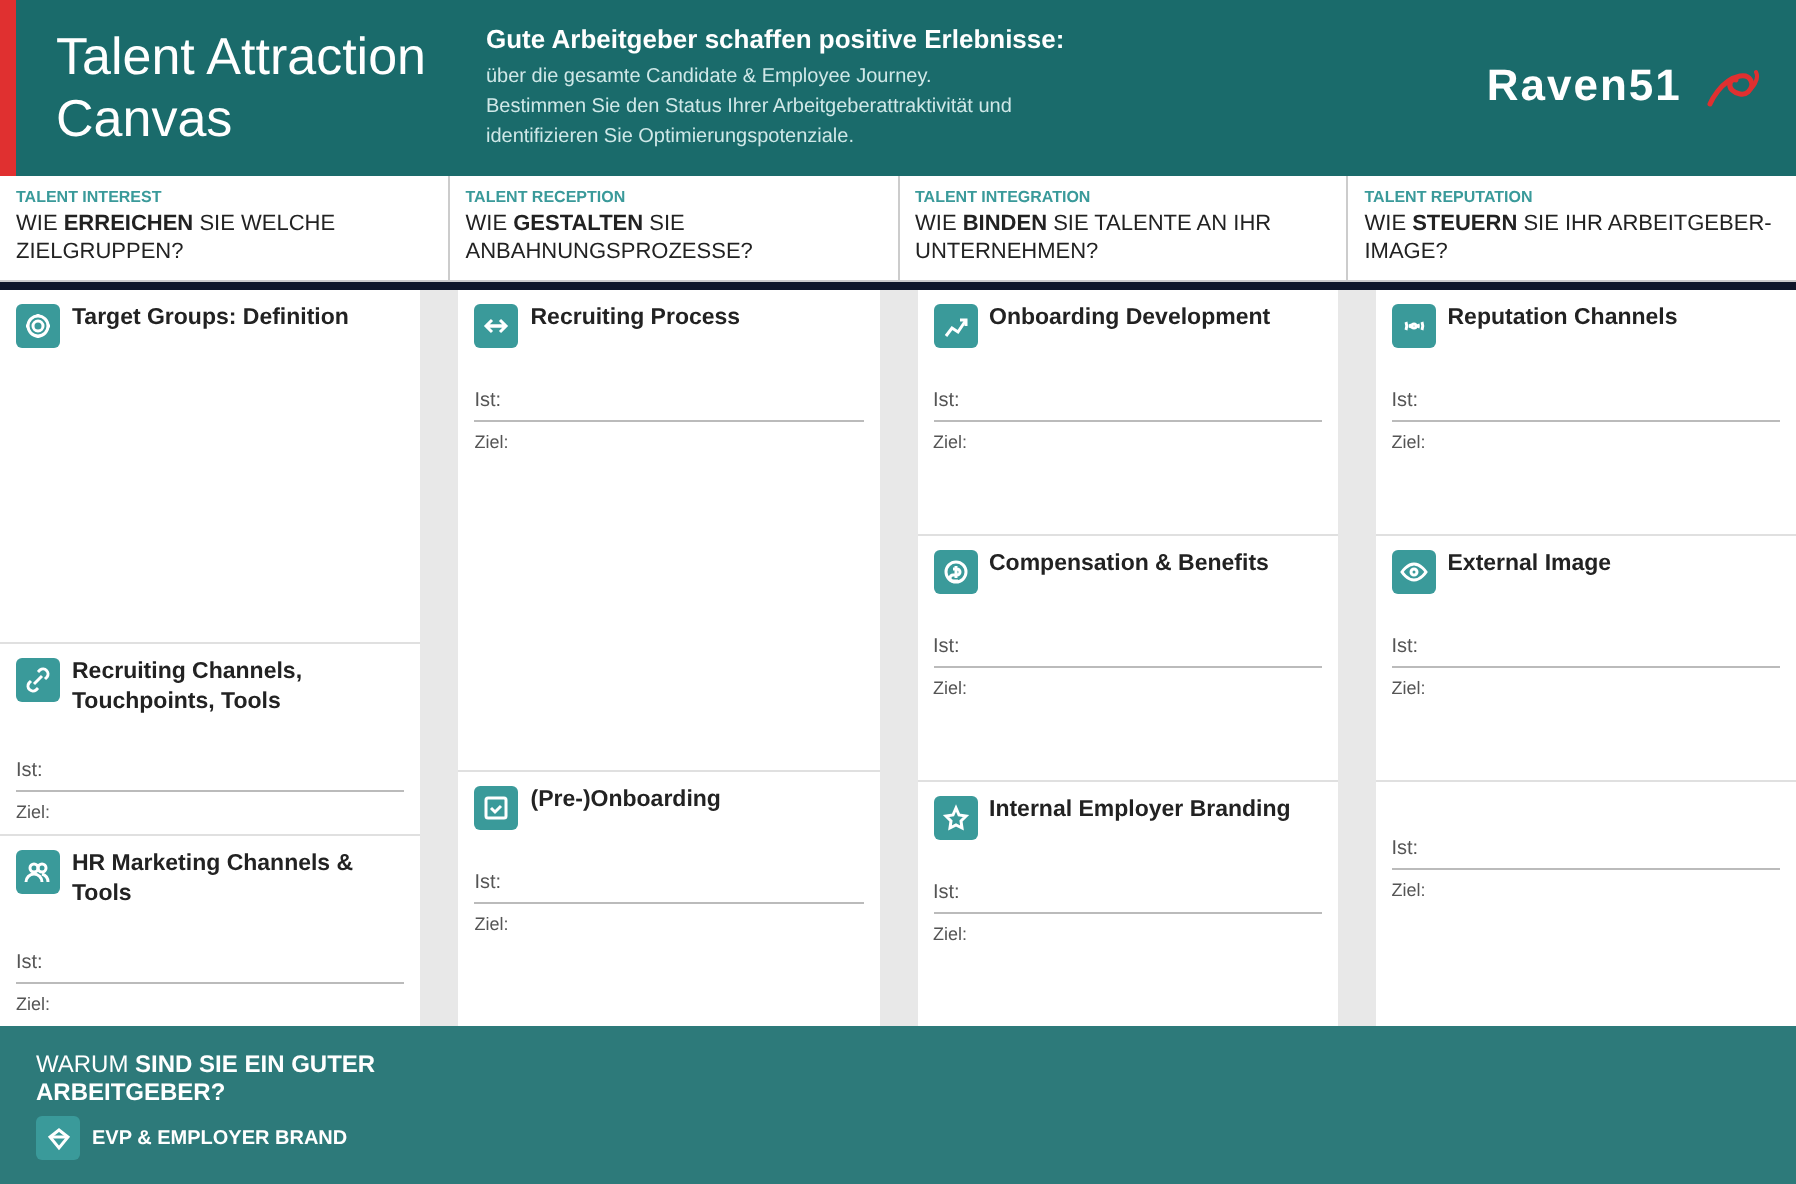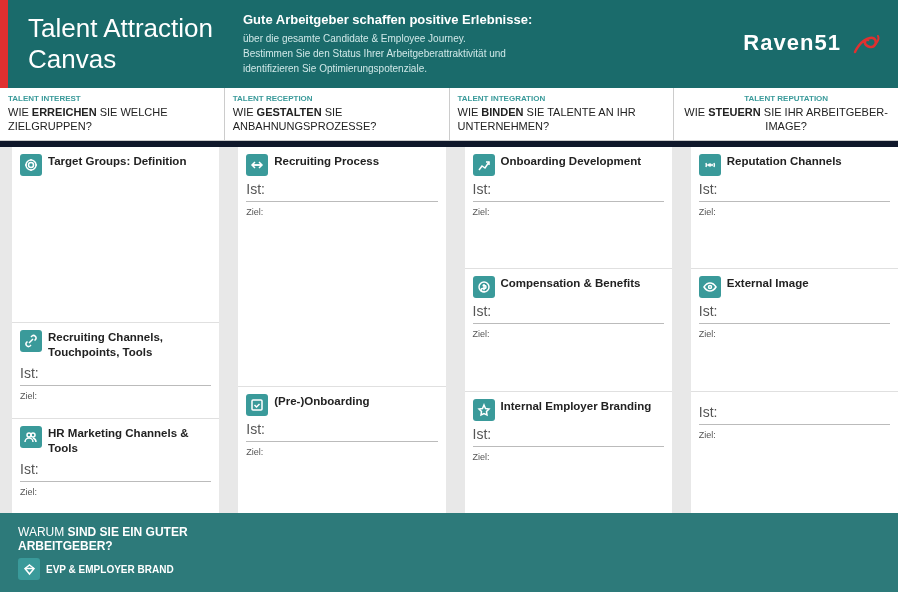--- a/index.html
+++ b/index.html
@@ -79,21 +79,21 @@
       top: 0;
       width: 8px;
       height: 100%;
       background: #e03030;
     }
     .col-header {
       flex: 1;
       border-right: 1px solid #ccc;
       padding: 6px 8px;
     }
-    .col-header:last-child { border-right: none; text-align: center; }
+    .col-header:last-child { border-right: none; }
     .col-header-tag {
       font-size: 8px;
       color: #3a9a9a;
       text-transform: uppercase;
       font-weight: 600;
       margin-bottom: 2px;
     }
     .col-header-question {
       font-size: 11px;
       color: #222;
@@ -103,22 +103,21 @@
       font-weight: 900;
       text-transform: uppercase;
     }
 
     
     .main-grid {
       flex: 1;
       display: flex;
       background: #e8e8e8;
       gap: 19px;
-      border-top: 6px solid #0f172a;
-      padding-left: 12px;
+      border-top: 4px solid #0f172a;
     }
 
     .column {
       flex: 1;
       display: flex;
       flex-direction: column;
       gap: 1px;
       background: #e0e0e0;
     }
 
@@ -154,23 +153,23 @@
       stroke-width: 1.5;
     }
     .cell-title {
       font-size: 11.5px;
       font-weight: 700;
       color: #222;
       line-height: 1.3;
     }
 
     .cell-ist {
-      font-size: 14px;
+      font-size: 10px;
       color: #555;
-      margin-top: 5px;
+      margin-top: 21px;
     }
     .cell-line {
       border: none;
       border-top: 1px solid #bbb;
       margin: 4px 0 3px 0;
     }
     .cell-ziel {
       font-size: 9px;
       color: #555;
       margin-top: 5px;

